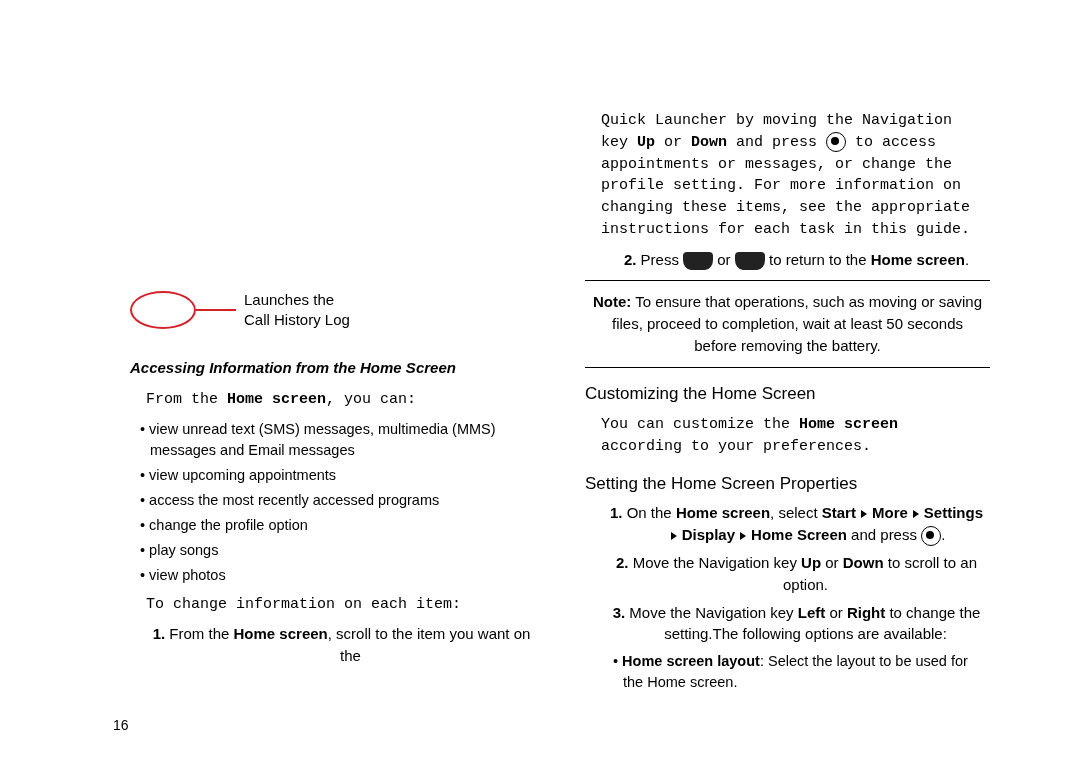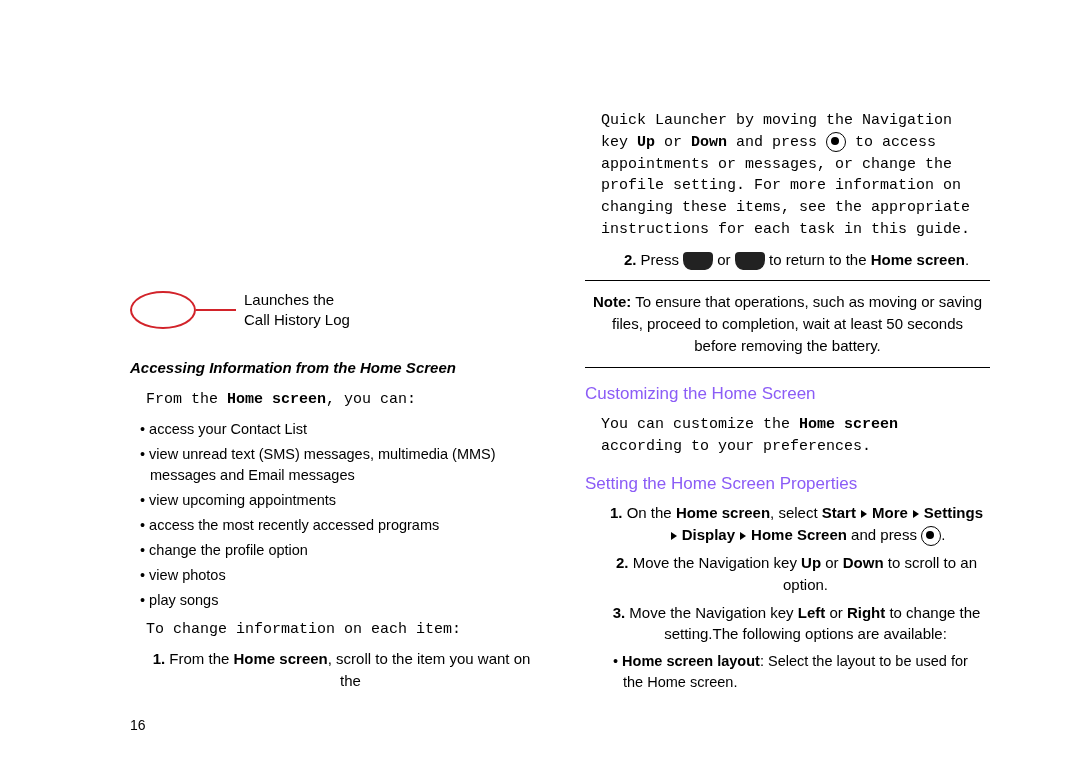--- a/index.html
+++ b/index.html
@@ -93,21 +93,21 @@
     border: none;
     border-top: 1.5px solid #000;
     margin: 10px 0;
   }
   .note {
     font-size: 15px;
     text-align: center;
     padding: 0 6px;
   }
   .h-blue {
-    color: #8b5cf6;
+    color: #000000;
     font-size: 17px;
     margin: 14px 0 6px 0;
   }
   .arrow {
     display: inline-block;
     width: 0; height: 0;
     border-top: 4px solid transparent;
     border-bottom: 4px solid transparent;
     border-left: 6px solid #000;
     margin: 0 5px 1px 5px;
@@ -132,21 +132,21 @@
   .ok-icon::after {
     content: "";
     position: absolute;
     left: 4px; top: 4px;
     width: 8px; height: 8px;
     background: #000;
     border-radius: 50%;
   }
   .page-num {
     position: absolute;
-    left: 130px;
+    left: 113px;
     bottom: 38px;
     font-size: 14px;
   }
   b { font-weight: bold; }
 </style>
 </head>
 <body>
 
 <div class="page">
   <div class="columns">
@@ -161,27 +161,26 @@
         </div>
       </div>
 
       <div class="sub-heading">Accessing Information from the Home Screen</div>
 
       <div class="para">
         <span>From the </span><b>Home screen</b><span>, you can:</span>
       </div>
 
       <ul class="bullet-list">
-        <li>access your Contact List</li>
         <li>view unread text (SMS) messages, multimedia (MMS) messages and Email messages</li>
         <li>view upcoming appointments</li>
         <li>access the most recently accessed programs</li>
         <li>change the profile option</li>
+        <li>play songs</li>
         <li>view photos</li>
-        <li>play songs</li>
       </ul>
 
       <div class="para">To change information on each item:</div>
 
       <ol class="ol">
         <li>
           <span class="num">1.</span>
           <span>From the </span><b>Home screen</b><span>, scroll to the item you want on the</span>
         </li>
       </ol>

